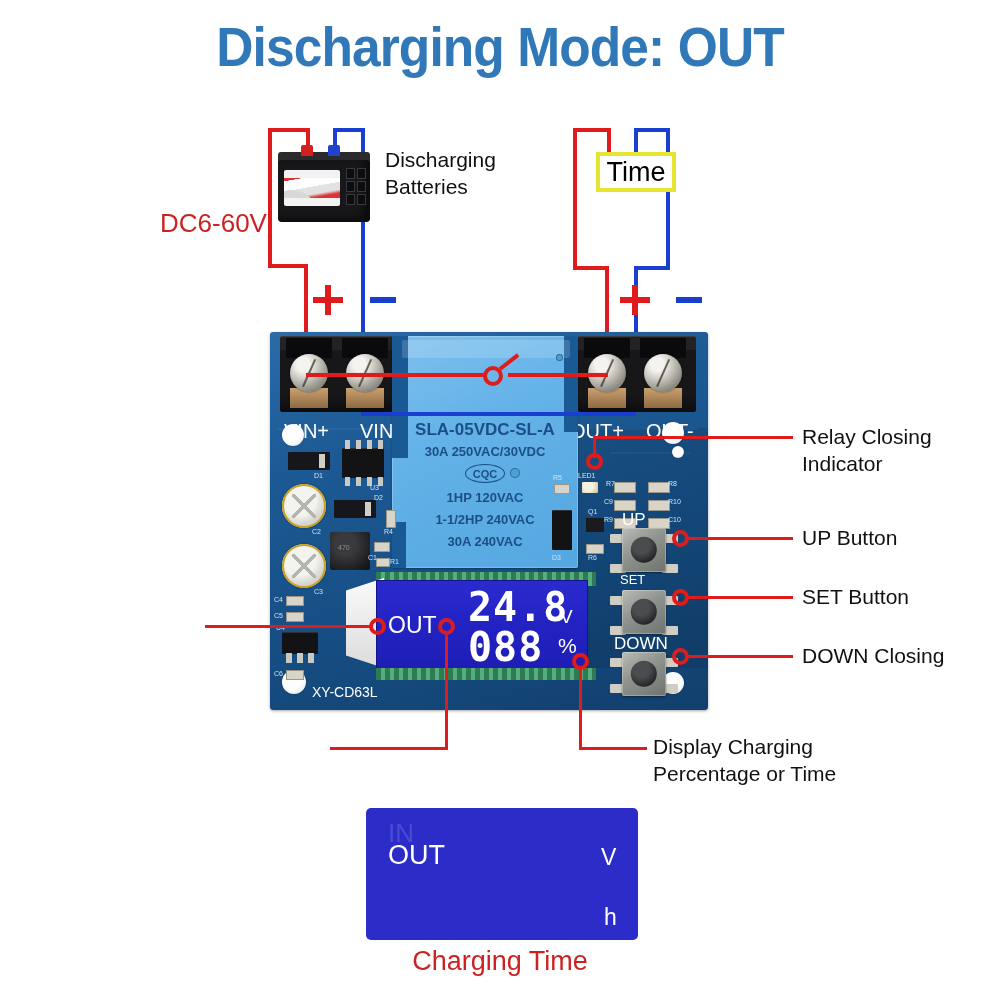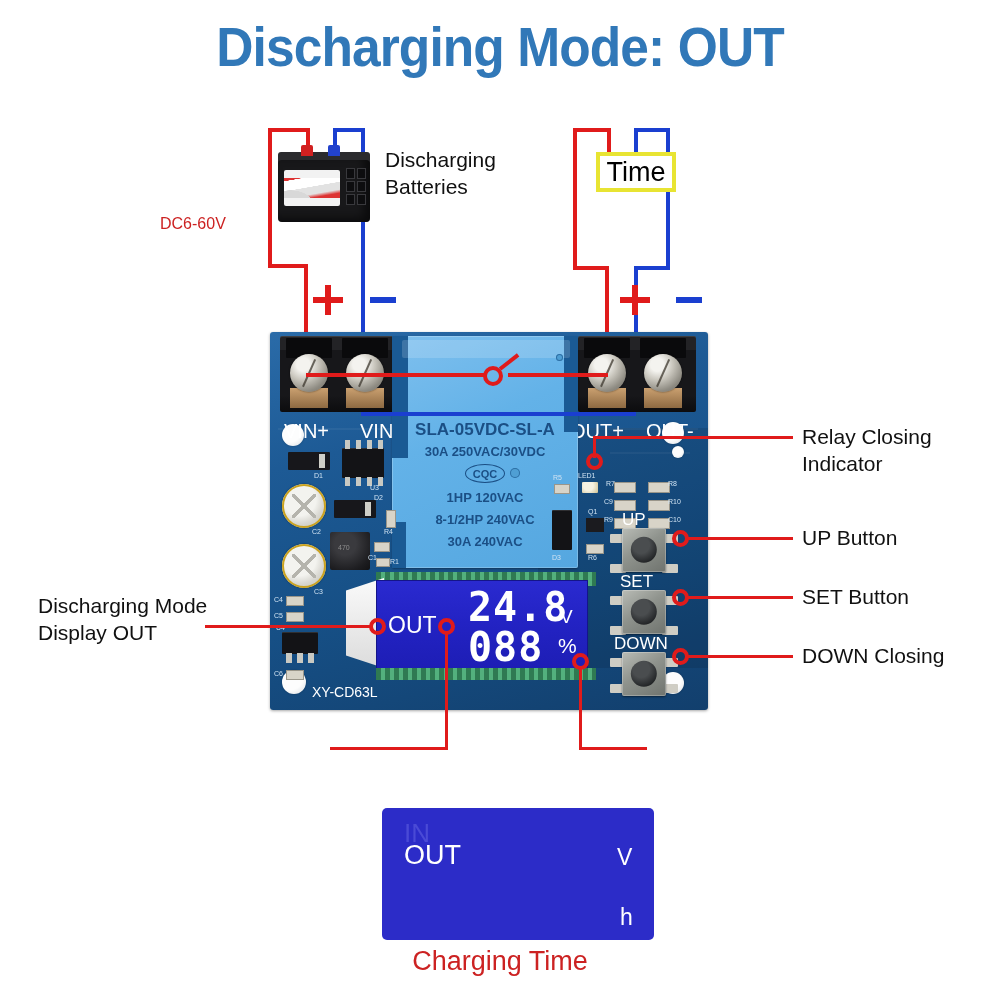--- a/index.html
+++ b/index.html
@@ -255,21 +255,20 @@
   .sw-arm {
     position:absolute; width:23px; height:4px; background:#e01b1b;
     transform-origin:left center; transform:rotate(-38deg);
   }
 
   
   .lcd-big {
     position:absolute;
     background:#2c2cc8;
     border-radius:5px;
-    margin-left:16px;
   }
   .lcd-big .ghost {
     position:absolute; color:#4a4ad6; white-space:nowrap;
   }
 </style>
 </head>
 <body>
 
 <div id="stage">
 
@@ -295,21 +294,21 @@
     <div class="battery-vent" style="left:68px; top:8px; width:9px; height:11px;"></div>
     <div class="battery-vent" style="left:79px; top:8px; width:9px; height:11px;"></div>
     <div class="battery-vent" style="left:68px; top:21px; width:9px; height:11px;"></div>
     <div class="battery-vent" style="left:79px; top:21px; width:9px; height:11px;"></div>
     <div class="battery-vent" style="left:68px; top:34px; width:9px; height:11px;"></div>
     <div class="battery-vent" style="left:79px; top:34px; width:9px; height:11px;"></div>
   </div>
 
   <div class="label" style="left:385px; top:146px;">Discharging
 Batteries</div>
-  <div class="label label-red" style="left:160px; top:210px; font-size:16px;">DC6-60V</div>
+  <div class="label label-red" style="left:160px; top:210px; font-size:26px;">DC6-60V</div>
 
   <div class="wire" style="left:573px; top:128px; width:38px; height:4px;"></div>
   <div class="wire" style="left:573px; top:128px; width:4px; height:142px;"></div>
   <div class="wire" style="left:573px; top:266px; width:36px; height:4px;"></div>
   <div class="wire" style="left:605px; top:266px; width:4px; height:108px;"></div>
   <div class="wire" style="left:607px; top:130px; width:4px; height:28px;"></div>
 
   <div class="wire blue" style="left:634px; top:128px; width:36px; height:4px;"></div>
   <div class="wire blue" style="left:666px; top:128px; width:4px; height:142px;"></div>
   <div class="wire blue" style="left:634px; top:266px; width:36px; height:4px;"></div>
@@ -367,21 +366,21 @@
       <div class="relay-notch" style="left:0; top:186px; width:14px; height:46px;"></div>
       <div class="relay-notch" style="left:172px; top:0; width:14px; height:96px;"></div>
       <div class="pcb-trace" style="left:10px; top:4px; width:168px; height:18px; background:rgba(255,255,255,.16); border-radius:2px;"></div>
       <div class="relay-dot" style="left:164px; top:18px; width:7px; height:7px;"></div>
 
       <div class="relay-txt" style="top:84px; font-size:17px;">SLA-05VDC-SL-A</div>
       <div class="relay-txt" style="top:108px; font-size:13px;">30A  250VAC/30VDC</div>
       <div class="cqc" style="top:128px; width:40px; height:19px; font-size:11px;">CQC</div>
       <div class="relay-dot" style="left:118px; top:132px; width:10px; height:10px;"></div>
       <div class="relay-txt" style="top:154px; font-size:13px;">1HP 120VAC</div>
-      <div class="relay-txt" style="top:176px; font-size:13px;">8-1/2HP 240VAC</div>
+      <div class="relay-txt" style="top:176px; font-size:13px;">1-1/2HP 240VAC</div>
       <div class="relay-txt" style="top:198px; font-size:13px;">30A  240VAC</div>
     </div>
 
     <div class="diode" style="left:18px; top:120px; width:42px; height:18px;"></div>
     <div class="silk silk-small" style="left:44px; top:140px;">D1</div>
 
     <div class="ic" style="left:72px; top:116px; width:42px; height:30px;"></div>
     <div class="ic-pin" style="left:75px; top:108px; width:5px; height:9px;"></div>
     <div class="ic-pin" style="left:86px; top:108px; width:5px; height:9px;"></div>
     <div class="ic-pin" style="left:97px; top:108px; width:5px; height:9px;"></div>
@@ -447,21 +446,21 @@
     <div class="res" style="left:316px; top:212px; width:18px; height:10px;"></div>
     <div class="silk silk-small" style="left:318px; top:222px;">R6</div>
 
     <div class="silk" style="left:352px; top:178px; font-size:17px;">UP</div>
     <div class="btn-leg" style="left:340px; top:202px; width:16px; height:9px;"></div>
     <div class="btn-leg" style="left:392px; top:202px; width:16px; height:9px;"></div>
     <div class="btn-leg" style="left:340px; top:232px; width:16px; height:9px;"></div>
     <div class="btn-leg" style="left:392px; top:232px; width:16px; height:9px;"></div>
     <div class="btn-tact" style="left:352px; top:196px; width:44px; height:44px;"></div>
 
-    <div class="silk" style="left:350px; top:240px; font-size:17px;">SET</div>
+    <div class="silk" style="left:350px; top:240px; font-size:13px;">SET</div>
     <div class="btn-leg" style="left:340px; top:264px; width:16px; height:9px;"></div>
     <div class="btn-leg" style="left:392px; top:264px; width:16px; height:9px;"></div>
     <div class="btn-leg" style="left:340px; top:294px; width:16px; height:9px;"></div>
     <div class="btn-leg" style="left:392px; top:294px; width:16px; height:9px;"></div>
     <div class="btn-tact" style="left:352px; top:258px; width:44px; height:44px;"></div>
 
     <div class="silk" style="left:344px; top:302px; font-size:17px;">DOWN</div>
     <div class="btn-leg" style="left:340px; top:326px; width:16px; height:9px;"></div>
     <div class="btn-leg" style="left:392px; top:326px; width:16px; height:9px;"></div>
     <div class="btn-leg" style="left:340px; top:352px; width:16px; height:9px;"></div>
@@ -502,30 +501,30 @@
   <div class="dot-ring" style="left:672px; top:589px;"></div>
   <div class="calloutline" style="left:686px; top:596px; width:107px;"></div>
   <div class="label" style="left:802px; top:583px;">SET Button</div>
 
   <div class="dot-ring" style="left:672px; top:648px;"></div>
   <div class="calloutline" style="left:686px; top:655px; width:107px;"></div>
   <div class="label" style="left:802px; top:642px;">DOWN Closing</div>
 
   <div class="dot-ring" style="left:369px; top:618px;"></div>
   <div class="calloutline" style="left:205px; top:625px; width:168px;"></div>
-  <div class="label" style="left:38px; top:592px;">Discharging Mode
-Display OUT</div>
 
   <div class="dot-ring" style="left:438px; top:618px;"></div>
   <div class="calloutline v" style="left:445px; top:632px; height:118px;"></div>
   <div class="calloutline" style="left:330px; top:747px; width:118px;"></div>
 
   <div class="dot-ring" style="left:572px; top:653px;"></div>
   <div class="calloutline v" style="left:579px; top:667px; height:83px;"></div>
   <div class="calloutline" style="left:579px; top:747px; width:68px;"></div>
+  <div class="label" style="left:653px; top:733px;">Display Charging
+Percentage or Time</div>
 
   <div class="lcd-big" style="left:366px; top:808px; width:272px; height:132px;">
     <div class="ghost" style="left:22px; top:10px; font-size:26px;">IN</div>
     <div class="lcd-out-label" style="left:22px; top:32px; font-size:27px;">OUT</div>
     <div class="lcd-out-label" style="left:235px; top:36px; font-size:23px;">V</div>
     <div class="lcd-out-label" style="left:238px; top:96px; font-size:23px;">h</div>
   </div>
   <div class="label label-red" style="left:0; top:948px; width:1000px; text-align:center; font-size:27px;">Charging Time</div>
 
 </div>

